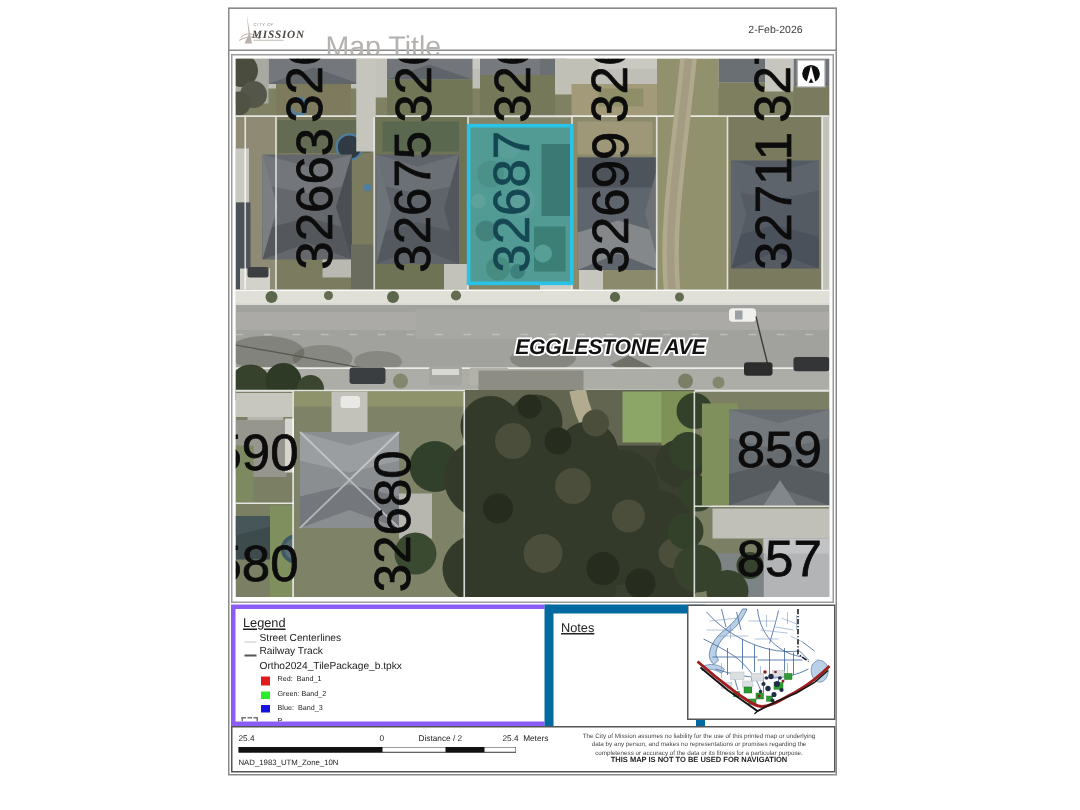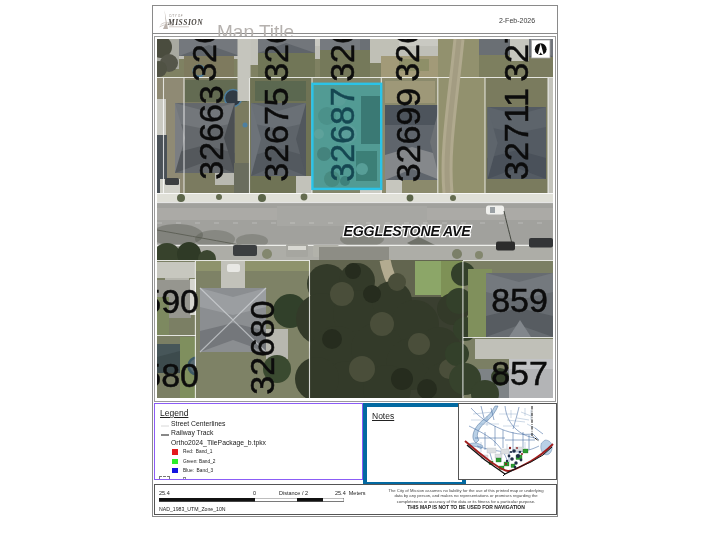--- a/index.html
+++ b/index.html
@@ -397,21 +397,21 @@
 
     <g>
       <rect x="374.5" y="1" width="18.5" height="18" fill="#fff" stroke="#a6a6a6" stroke-width="0.8"></rect>
       <circle cx="383.7" cy="10.2" r="5.9" fill="#0d0d0d"></circle>
       <path d="M383.7 4.6 L386.6 15.6 L380.8 15.6 Z" fill="#fff"></path>
       <path d="M383.7 13.2 L385.2 16 L382.2 16 Z" fill="#0d0d0d"></path>
     </g>
   </svg>
 </div>
 
-<div class="abs" style="left:154px;top:403px;width:207px;height:75px;border:1px solid #8b5cf6;background:#fff;overflow:hidden;">
+<div class="abs" style="left:154px;top:403px;width:207px;height:75px;border:3px solid #8b5cf6;background:#fff;overflow:hidden;">
 
   <div class="abs" style="left:5px;top:4px;font-size:8.5px;color:#222;text-decoration:underline;">Legend</div>
 
   <div class="abs" style="left:5px;top:18px;width:10px;height:7px;">
       <svg width="10" height="7">
         <path d="M1 4 h8" stroke="#d8d8d8" stroke-width="1"></path>
       </svg>
     </div>
   <div class="abs" style="left:16px;top:16px;font-size:6.8px;color:#222;">Street Centerlines</div>
 
@@ -430,21 +430,21 @@
   <div class="abs" style="left:17px;top:54.5px;width:5.5px;height:5.5px;background:#2bee2b;"></div>
   <div class="abs" style="left:28px;top:54.5px;font-size:4.8px;color:#222;">Green: Band_2</div>
 
   <div class="abs" style="left:17px;top:63.5px;width:5.5px;height:5.5px;background:#1414e0;"></div>
   <div class="abs" style="left:28px;top:63.5px;font-size:4.8px;color:#222;">Blue:&nbsp;&nbsp;Band_3</div>
 
   <div class="abs" style="left:4px;top:72px;width:9px;height:6px;border:1px dashed #777;"></div>
   <div class="abs" style="left:28px;top:72.5px;font-size:4.8px;color:#222;">P</div>
 </div>
 
-<div class="abs" style="left:363px;top:403px;width:95px;height:75px;border:4px solid #0369a1;background:#fff;">
+<div class="abs" style="left:363px;top:403px;width:95px;height:75px;border:6px solid #0369a1;background:#fff;">
 
   <div class="abs" style="left:5px;top:4px;font-size:8.5px;color:#222;text-decoration:underline;">Notes</div>
 </div>
 
 <div class="abs" style="left:458px;top:403px;width:97px;height:75px;border:1px solid #555;background:#fff;overflow:hidden;">
   <svg width="97" height="75" viewBox="0 0 97 75">
 
     <path d="M36 2 C33 8 29 12 24 16 C19 20 15 25 14 31 C13.5 34 14.5 37 17 39 L20 36 C18.5 34 18 32 18.5 30 C19.5 25 23 21 28 17 C33 13 37 7 39 2 Z" fill="#b9d0e6" stroke="#4a6f99" stroke-width="0.5"></path>
     <path d="M10 40 C15 38 20 39 24 42 L22 45 C18 42 13 41.5 9 43 Z" fill="#b9d0e6" stroke="#4a6f99" stroke-width="0.4"></path>
 

